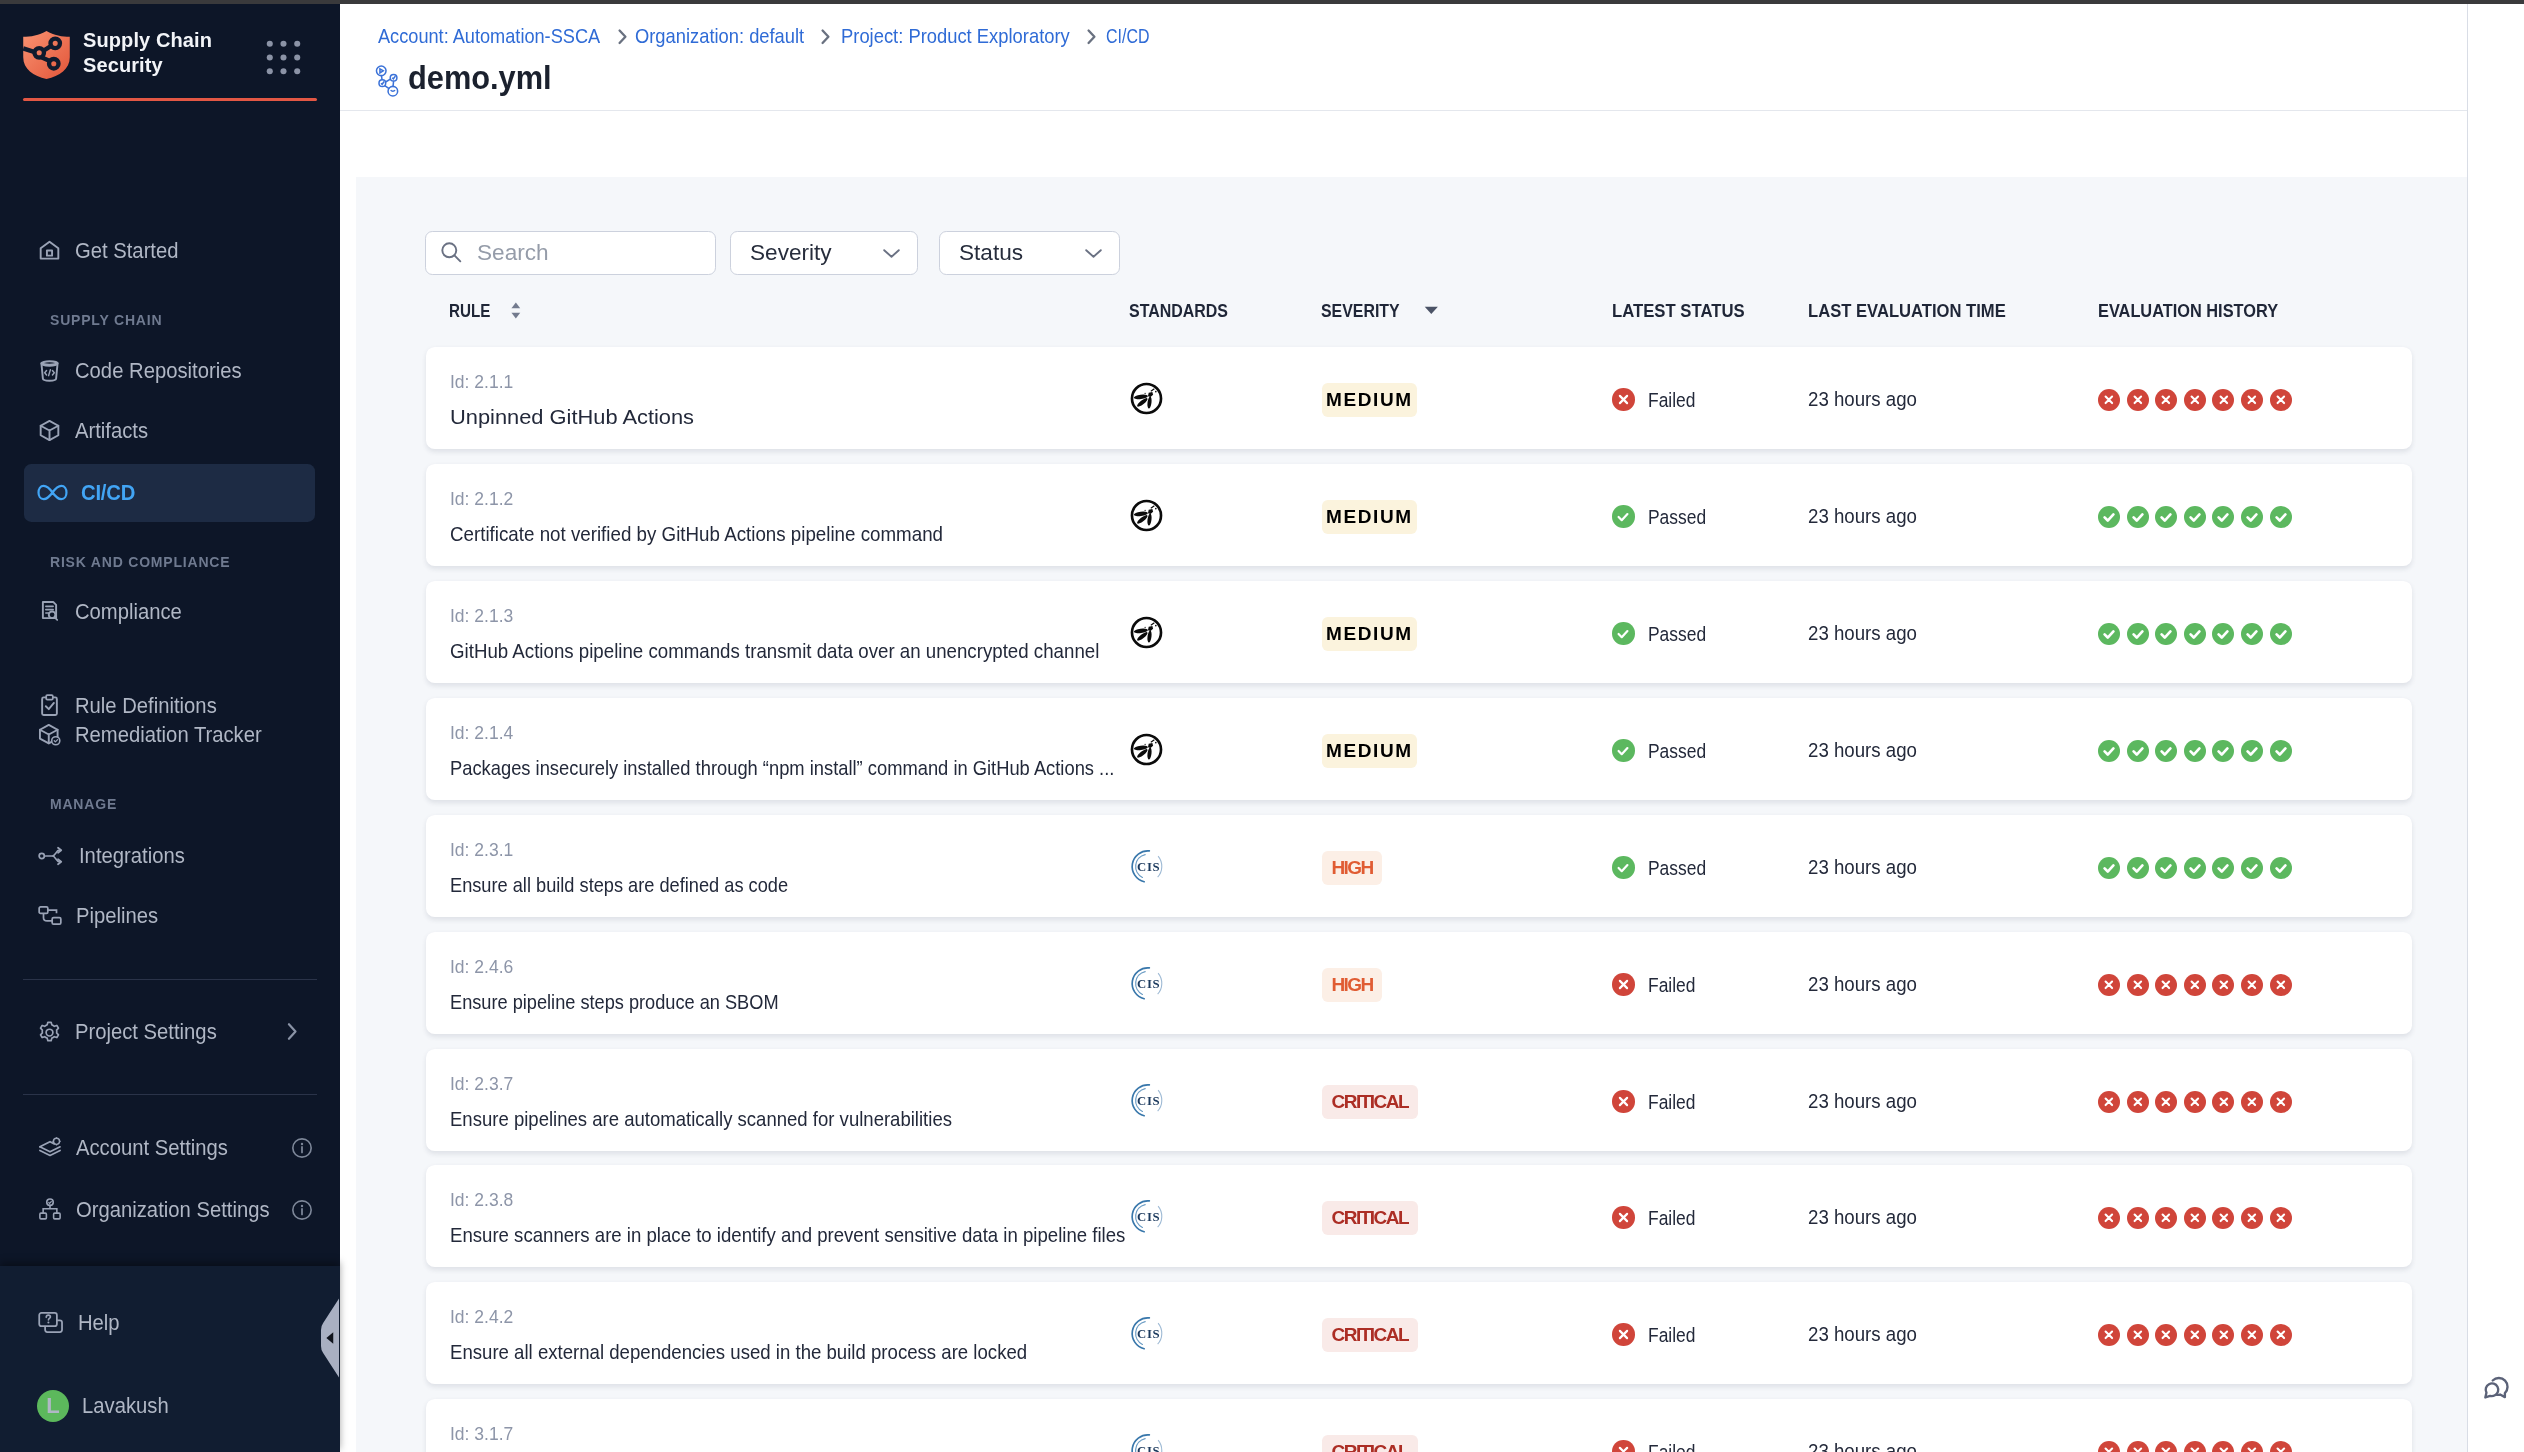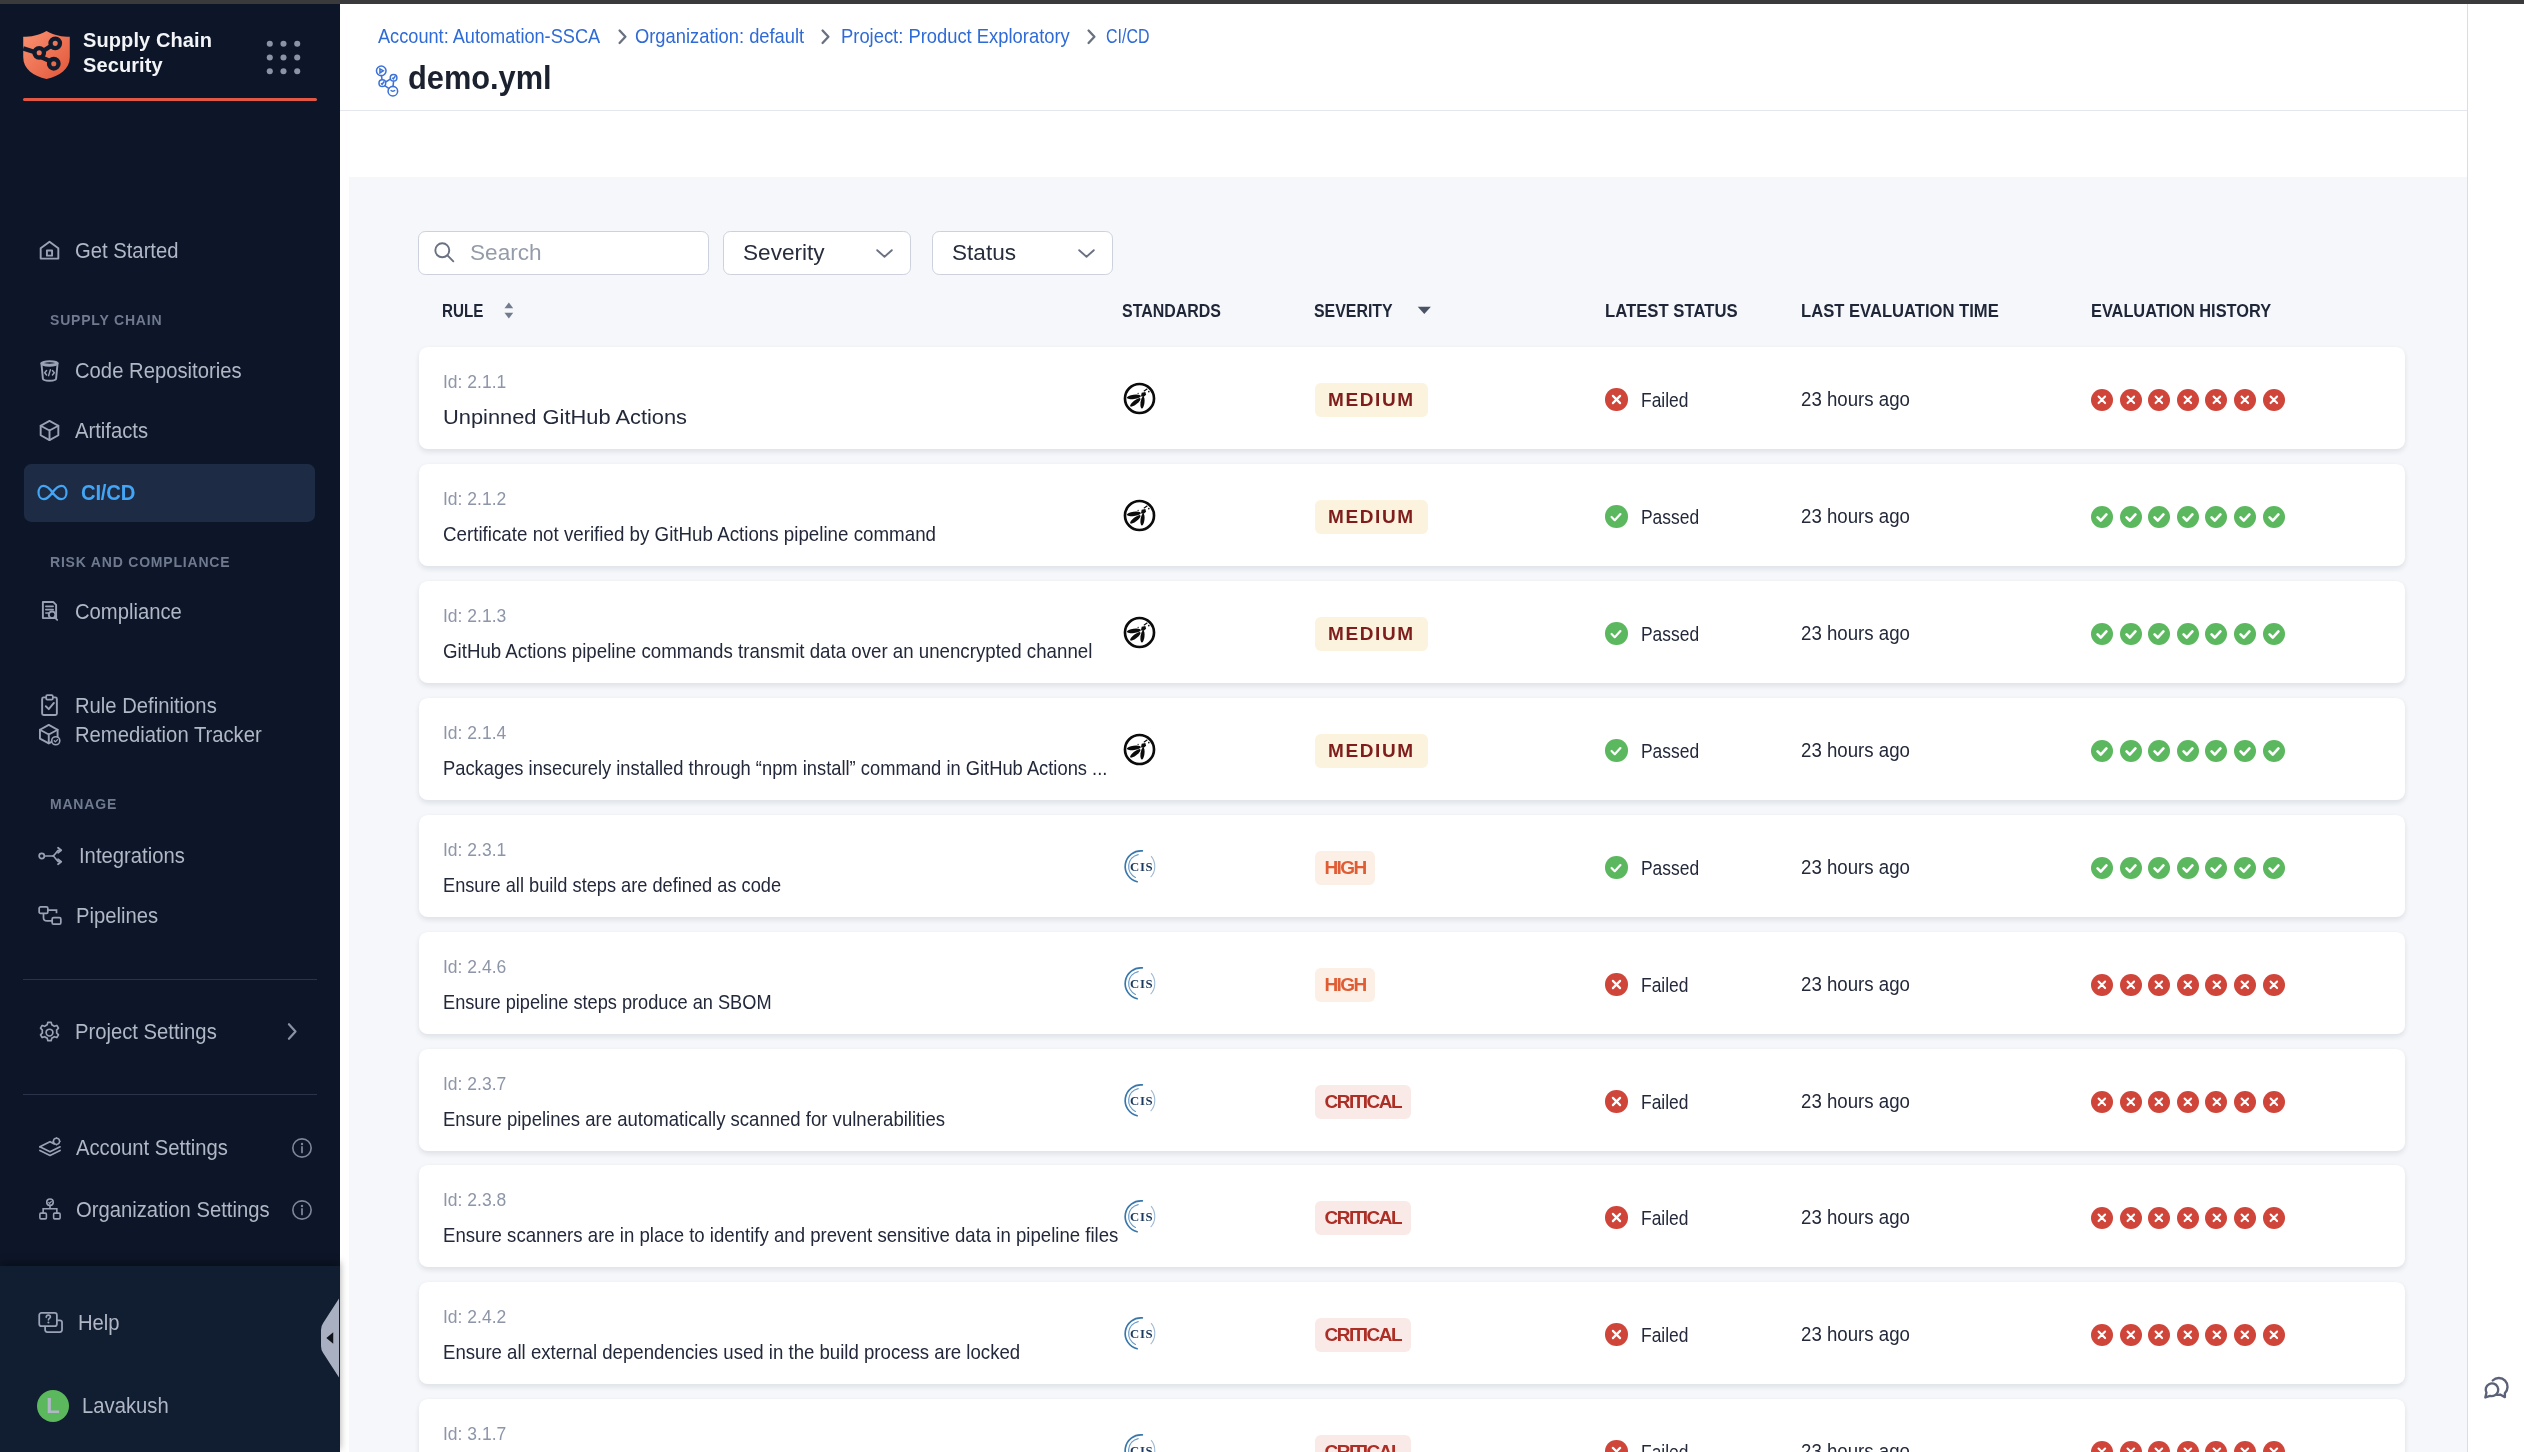--- a/index.html
+++ b/index.html
@@ -32,21 +32,21 @@
 #crumbs { position:absolute; left:38px; top:20.5px; height:26px; font-size:21px; }
 #crumbs span.c { color:#2f6bd6; position:absolute; top:0; white-space:nowrap; transform-origin:left center; }
 #crumbs span.s { color:#646c7f; position:absolute; top:0; font-weight:bold; font-size:19px;}
 #ticon { position:absolute; left:34px; top:60px; }
 #title { position:absolute; left:68px; top:54px; font-size:34px; font-weight:bold; color:#1b212e; transform:scaleX(0.905); transform-origin:left center;}
 #tabbar { position:absolute; left:0; top:108px; width:2127px; height:64px; border-bottom:1.5px solid #e4e7ed; background:#fff;}
 .tab { position:absolute; top:0; height:62px; display:flex; align-items:center; font-size:26px; color:#3c4658; }
 .tab span { transform-origin:left center; white-space:nowrap; display:inline-block; }
 #tab1 { left:83px; } #tab2 { left:207px; font-weight:bold; color:#1d2433; letter-spacing:-0.4px;} #tab3 { left:428px; }
 #tabund { position:absolute; left:197px; top:57px; width:205px; height:5.1px; background:#2667e0; border-radius:2.9px 2.9px 0 0; }
-#content { position:absolute; left:9px; top:173px; width:2127px; height:1276px; background:#f5f7fa; }
+#content { position:absolute; left:16px; top:173px; width:2127px; height:1276px; background:#f5f7fa; }
 #rightstrip { position:absolute; left:2467px; top:3.7px; width:58px; height:1449px; background:#fff; border-left:1.5px solid #d9dde6; }
 #chat { position:absolute; left:2482px; top:1372px; }
 
 .inbox { position:absolute; top:54px; height:44px; background:#fff; border:1.5px solid #ccd1dd; border-radius:7.3px; display:flex; align-items:center; }
 #search { left:69px; width:291px; }
 #search .ph { color:#959ca9; font-size:22.6px; margin-left:13px;}
 #search svg { margin-left:13px; }
 #fsev { left:374px; width:188px; } #fstat { left:583px; width:181px; }
 .inbox .lab { color:#272d3c; font-size:22.6px; margin-left:19px; }
 .inbox .cd { position:absolute; right:16px; top:16px; }
@@ -54,21 +54,21 @@
 .th { position:absolute; top:123px; line-height:22px; transform:translateY(0); font-size:19px; font-weight:bold; color:#1f2637; letter-spacing:0; white-space:nowrap; display:flex; align-items:center; gap:8.8px; }
 .th svg { display:block; }
 .th span { transform-origin:left center; display:inline-block; }
 
 .card { position:absolute; left:70px; width:1986px; height:102px; background:#fff; border-radius:8.8px; box-shadow:0 2.2px 5.1px rgba(30,40,70,0.10); }
 .rid { position:absolute; left:24px; top:25.6px; font-size:17.5px; color:#8d95a8; }
 .rname { position:absolute; left:24px; top:58px; font-size:21px; color:#23293a; white-space:nowrap; transform-origin:left center; }
 .std { position:absolute; left:703px; top:34px; width:35px; height:35px; }
 .std.ossf { left:704px; top:35px; }
 .badge { position:absolute; left:896px; top:36px; height:34px; border-radius:5.8px; font-size:19px; font-weight:bold; display:inline-flex; align-items:center; padding:0 9.5px; }
-.badge.medium { color:#7f1d1d; background:#fbf3dd; letter-spacing:1.6px; padding:0 13px; }
+.badge.medium { color:#000000; background:#fbf3dd; letter-spacing:1.6px; padding:0 4px; }
 .badge.high { color:#e05c33; background:#fcefe6; letter-spacing:-1.6px; }
 .badge.critical { color:#ac2e25; background:#f9eae8; letter-spacing:-1.5px; }
 .status { position:absolute; left:1186px; top:41px; display:flex; align-items:center; gap:13px; }
 .stic { width:22.6px; height:22.6px; border-radius:50%; display:inline-flex; align-items:center; justify-content:center; }
 .failbg { background:#d0453a; } .passbg { background:#5cb85f; }
 .sttx { font-size:20.5px; color:#23293a; transform:scaleX(0.85); transform-origin:left center; }
 .rtime { position:absolute; left:1382px; top:40px; font-size:20.5px; color:#23293a; transform:scaleX(0.91); transform-origin:left center; }
 .hist { position:absolute; left:1672px; top:42px; display:flex; gap:6.6px; }
 .h { width:22px; height:22px; border-radius:50%; display:inline-flex; align-items:center; justify-content:center; }
 </style></head>

